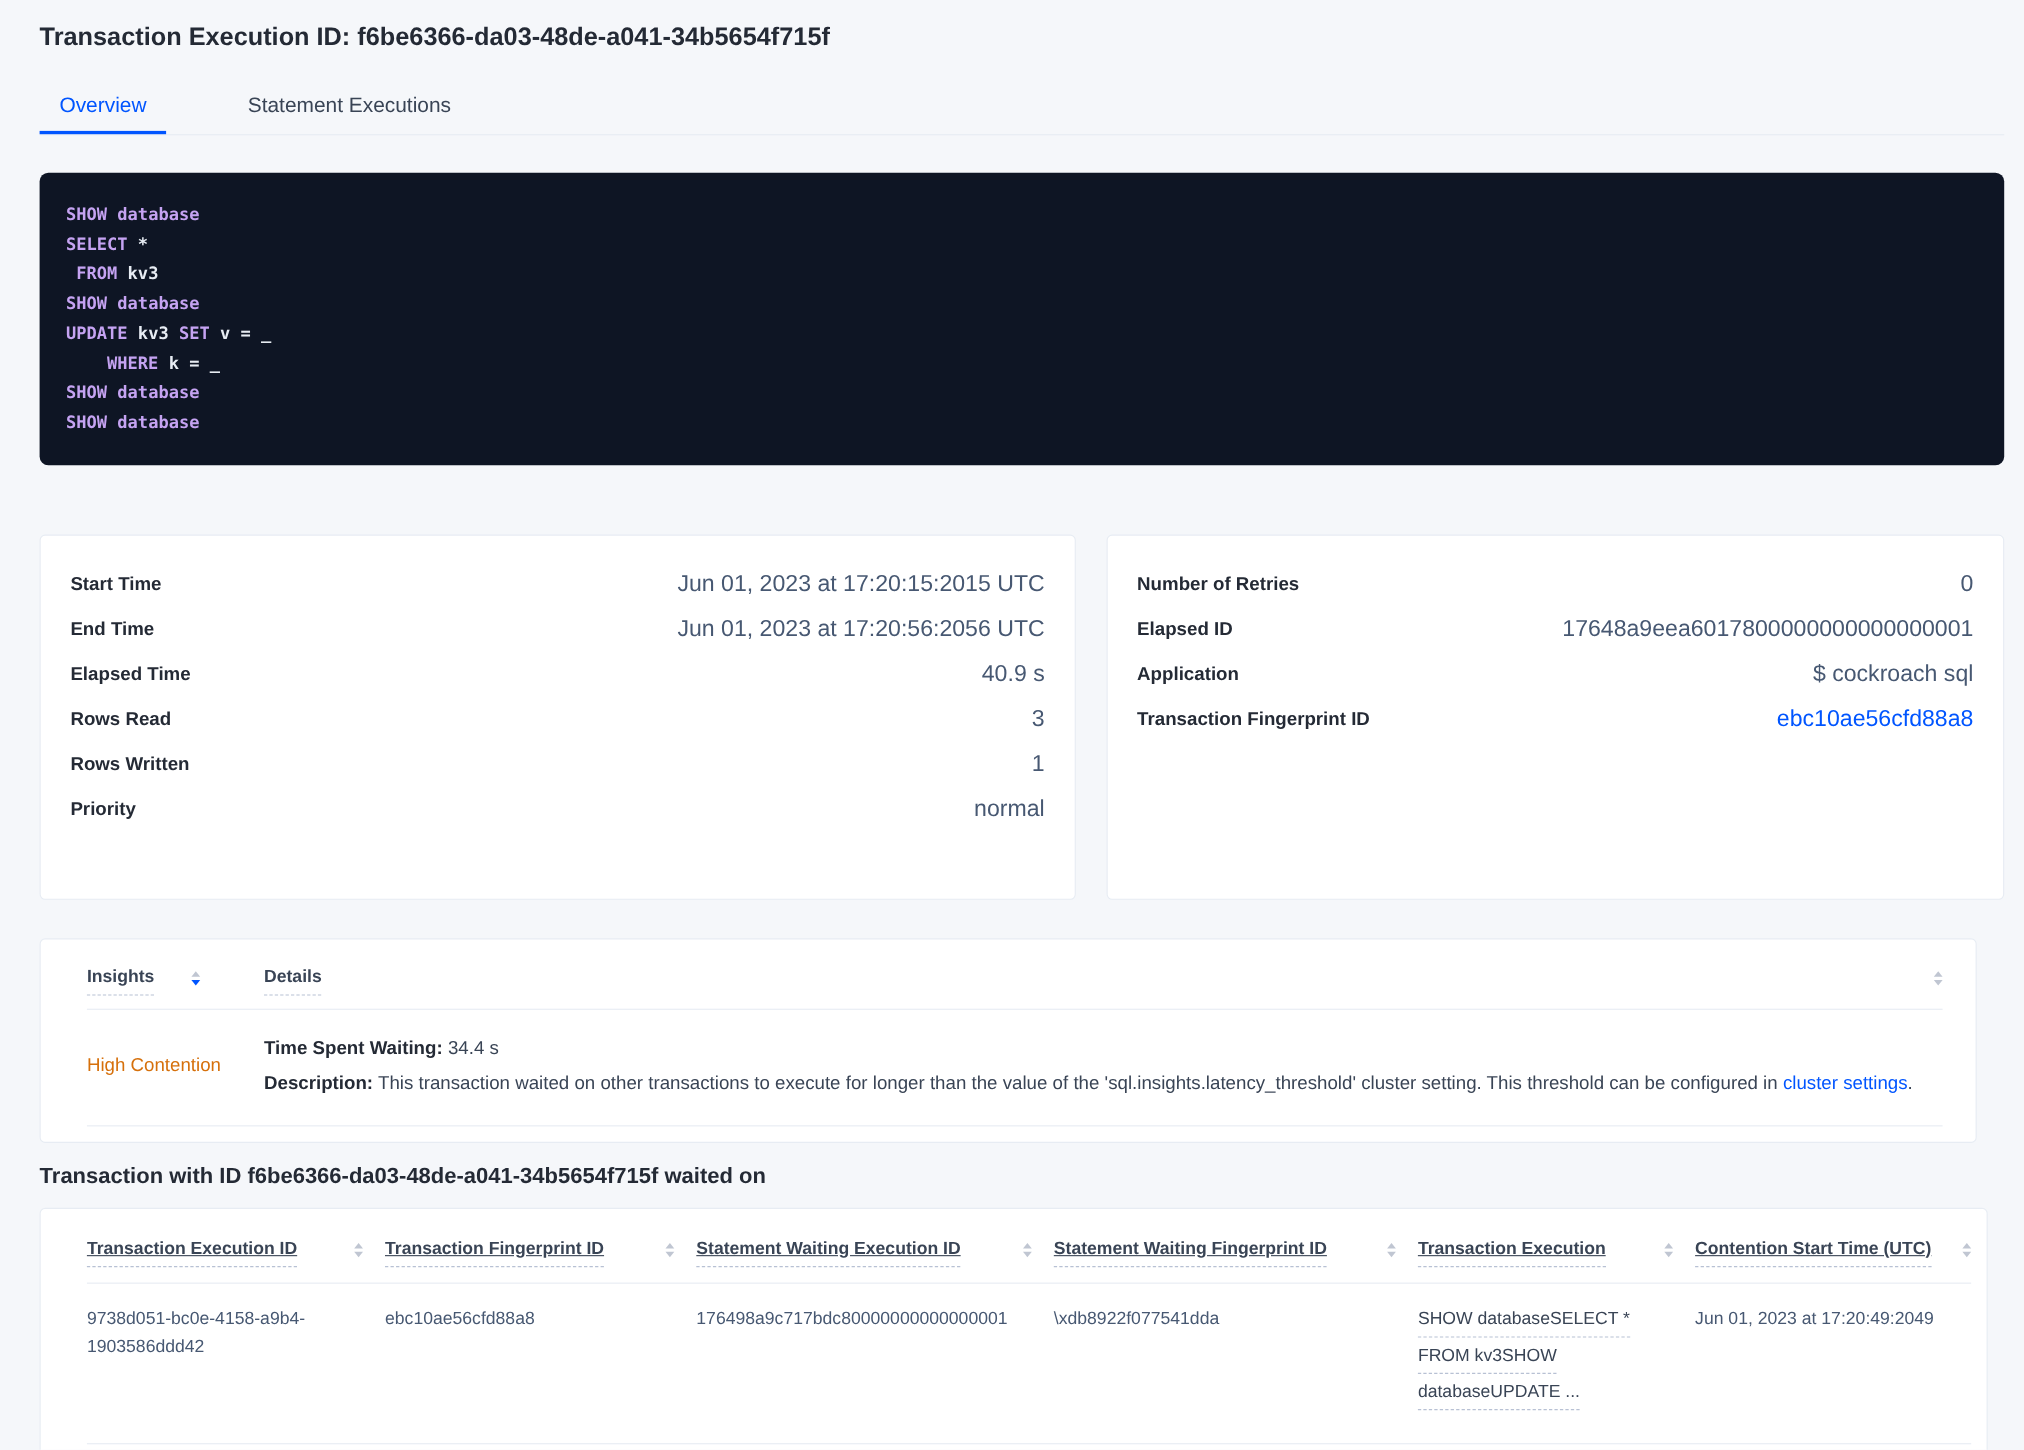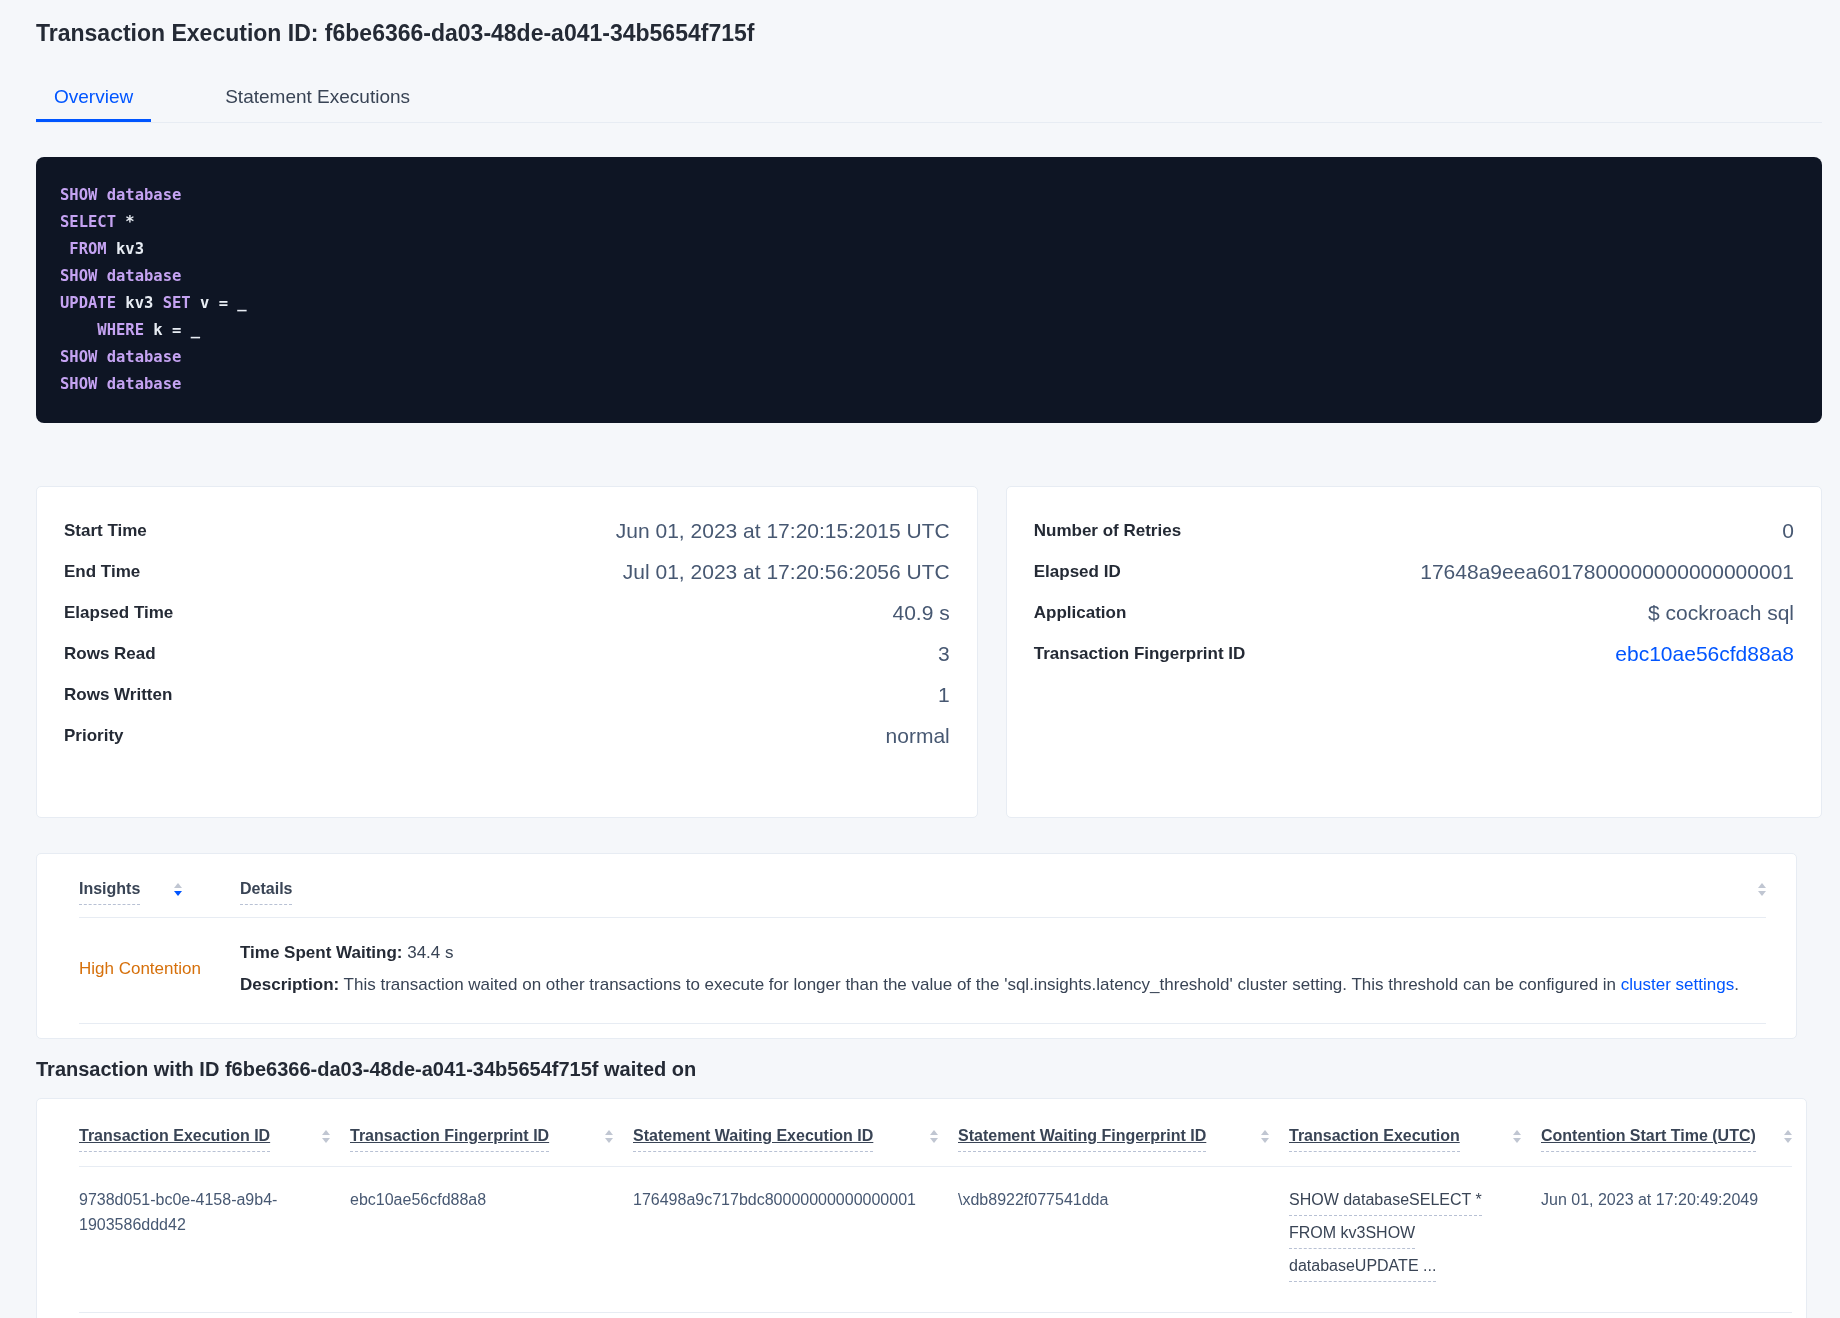--- a/index.html
+++ b/index.html
@@ -97,21 +97,21 @@
   </div>
 
   <div class="summary-row">
     <div class="card summary-card left">
       <div class="kv-row">
         <span class="kv-label">Start Time</span>
         <span class="kv-value">Jun 01, 2023 at 17:20:15:2015 UTC</span>
       </div>
       <div class="kv-row">
         <span class="kv-label">End Time</span>
-        <span class="kv-value">Jul 01, 2023 at 17:20:56:2056 UTC</span>
+        <span class="kv-value">Jun 01, 2023 at 17:20:56:2056 UTC</span>
       </div>
       <div class="kv-row">
         <span class="kv-label">Elapsed Time</span>
         <span class="kv-value">40.9 s</span>
       </div>
       <div class="kv-row">
         <span class="kv-label">Rows Read</span>
         <span class="kv-value">3</span>
       </div>
       <div class="kv-row">

